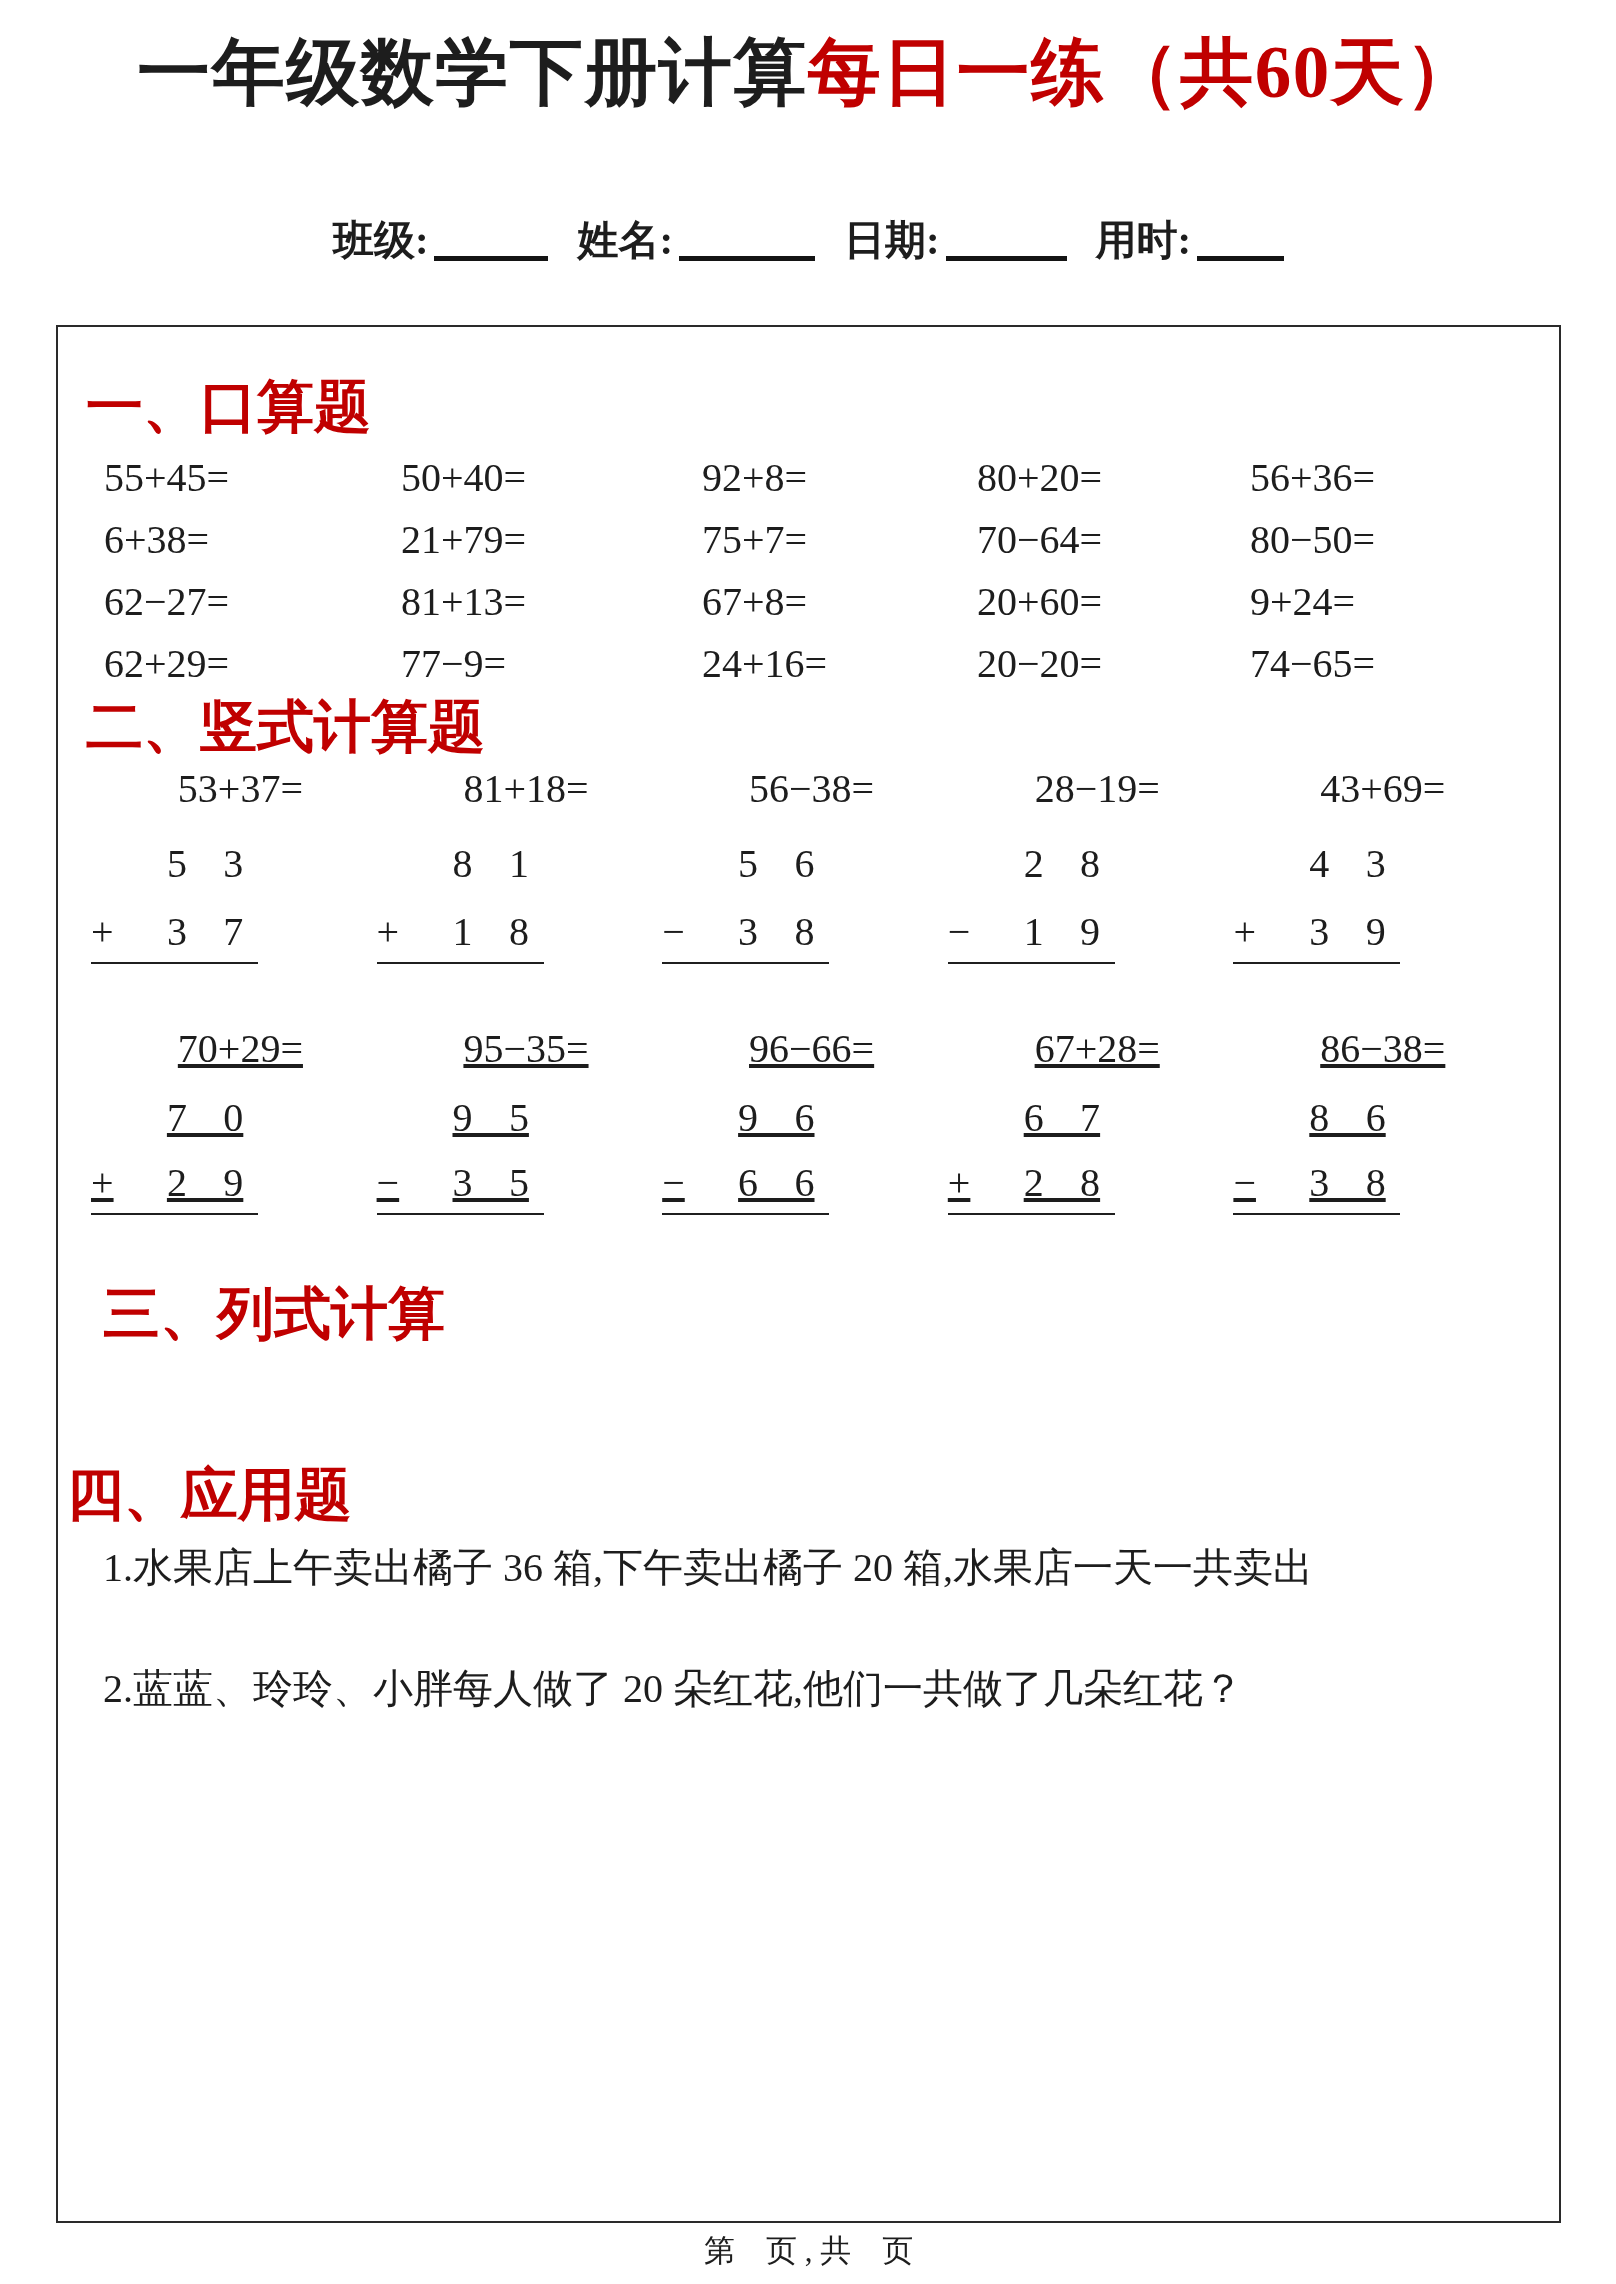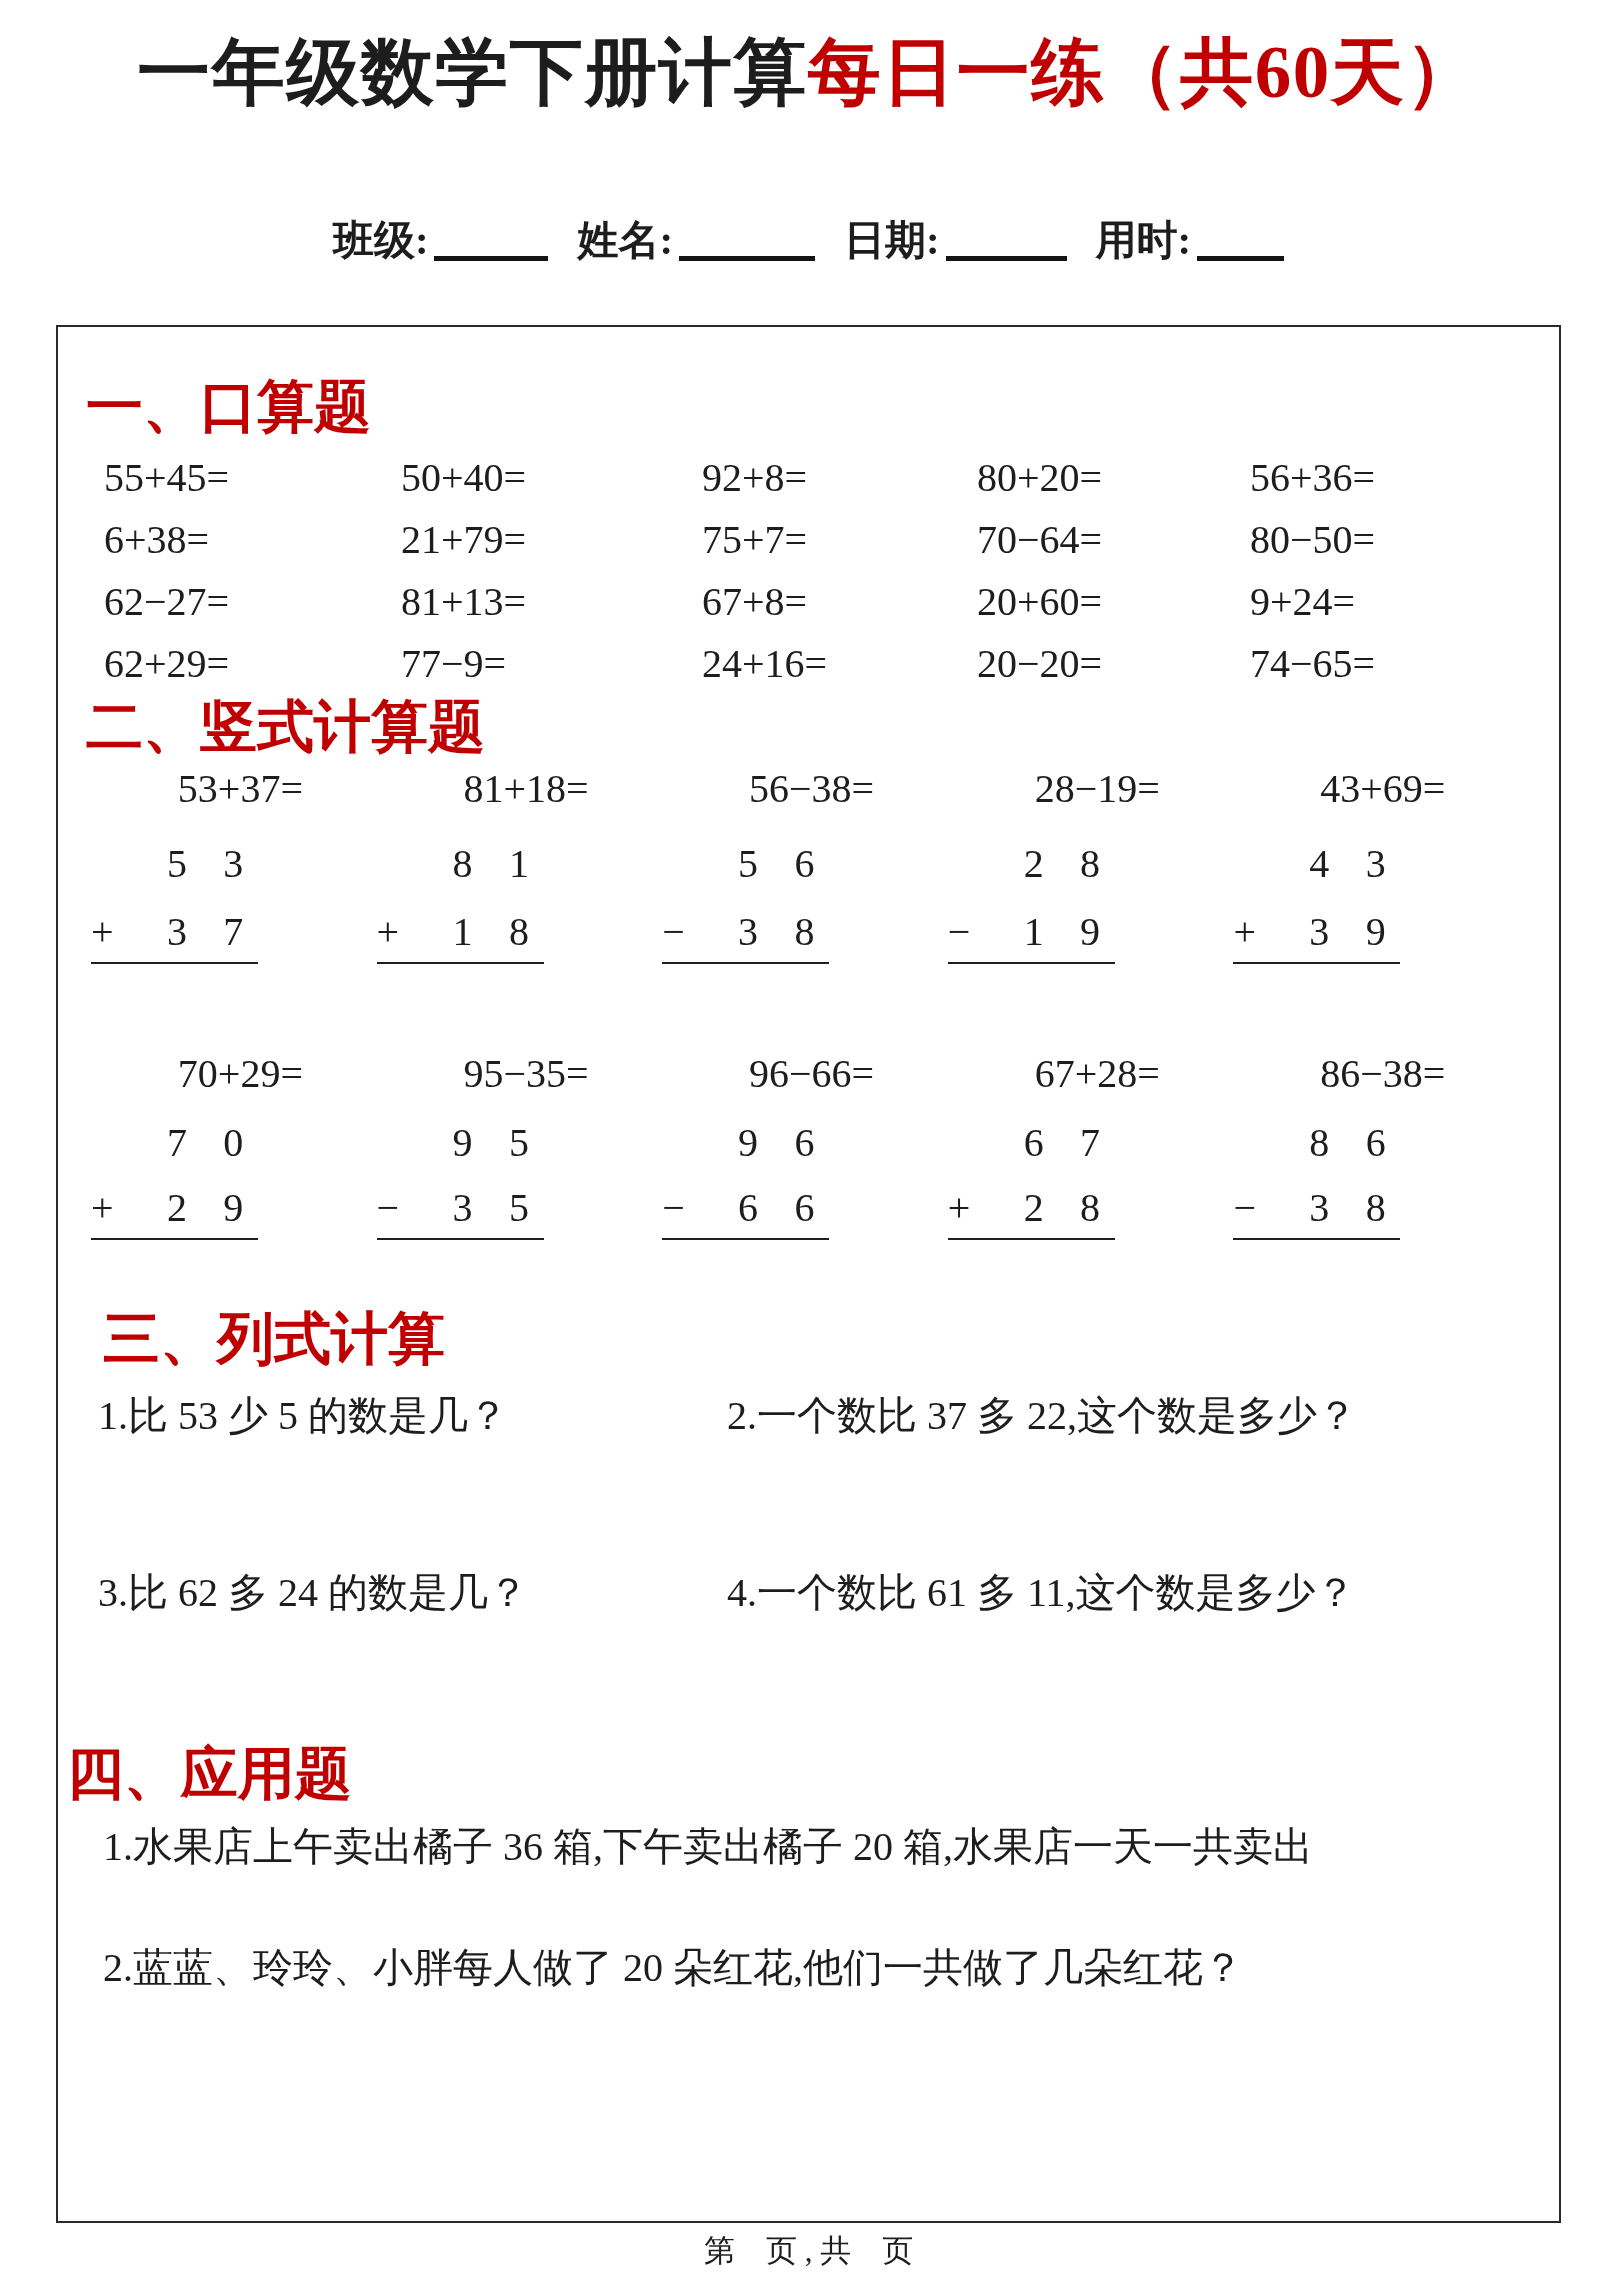--- a/index.html
+++ b/index.html
@@ -25,21 +25,21 @@
   .h1x{margin:54px 0 0 28px;}
   .h2x{margin:6.6px 0 0 28px;}
   .h3x{margin:73px 0 0 45px;}
   .h4x{margin:130px 0 0 8.8px;}
   .oral{margin-top:14.7px;padding-left:46px;display:grid;
     grid-template-columns:297px 301px 275px 273px auto;
     font-size:40px;line-height:62px;}
   .vgrid{display:grid;grid-template-columns:repeat(5,1fr);
     padding:0 40px 0 33px;font-size:40px;}
   .vgrid.row1{margin-top:11px;}
-  .vgrid.row2{margin-top:84px;}
+  .vgrid.row2{margin-top:59px;text-decoration:underline;}
   .vc-eq{line-height:51px;padding-left:13.2px;white-space:nowrap;text-align:center;}
   .vstack{width:167px;margin-top:28px;}
   .row2 .vstack{margin-top:22px;}
   .vs-top{text-align:right;padding-right:14.7px;line-height:43px;word-spacing:26.4px;}
   .vs-oprow{display:flex;justify-content:space-between;margin-top:25px;line-height:43px;}
   .row2 .vs-oprow{margin-top:22px;}
   .vs-oprow .digits{padding-right:14.7px;word-spacing:26.4px;}
   .vs-line{margin-top:8.8px;border-top:2.9px solid #1f1f1f;}
   .expr{display:grid;grid-template-columns:629px auto;row-gap:126px;
     padding-left:40px;margin-top:26.4px;font-size:40px;line-height:51px;}
@@ -200,26 +200,20 @@
             <span>−</span>
             <span class="digits">3 8</span>
           </div>
         <div class="vs-line"></div>
       </div>
     </div>
   </div>
 
   <div class="sec-heading h3x">三、列式计算</div>
 
-  <div class="expr">
-    <span>1.比 53 少 5 的数是几？</span>
-    <span>2.一个数比 37 多 22,这个数是多少？</span>
-    <span>3.比 62 多 24 的数是几？</span>
-    <span>4.一个数比 61 多 11,这个数是多少？</span>
-  </div>
 
   <div class="sec-heading h4x">四、应用题</div>
 
   <div class="word1">
     <div class="l1">1.水果店上午卖出橘子 36 箱,下午卖出橘子 20 箱,水果店一天一共卖出</div>
   </div>
 
   <div class="word2">
     <div class="l1">2.蓝蓝、玲玲、小胖每人做了 20 朵红花,他们一共做了几朵红花？</div>
   </div>

